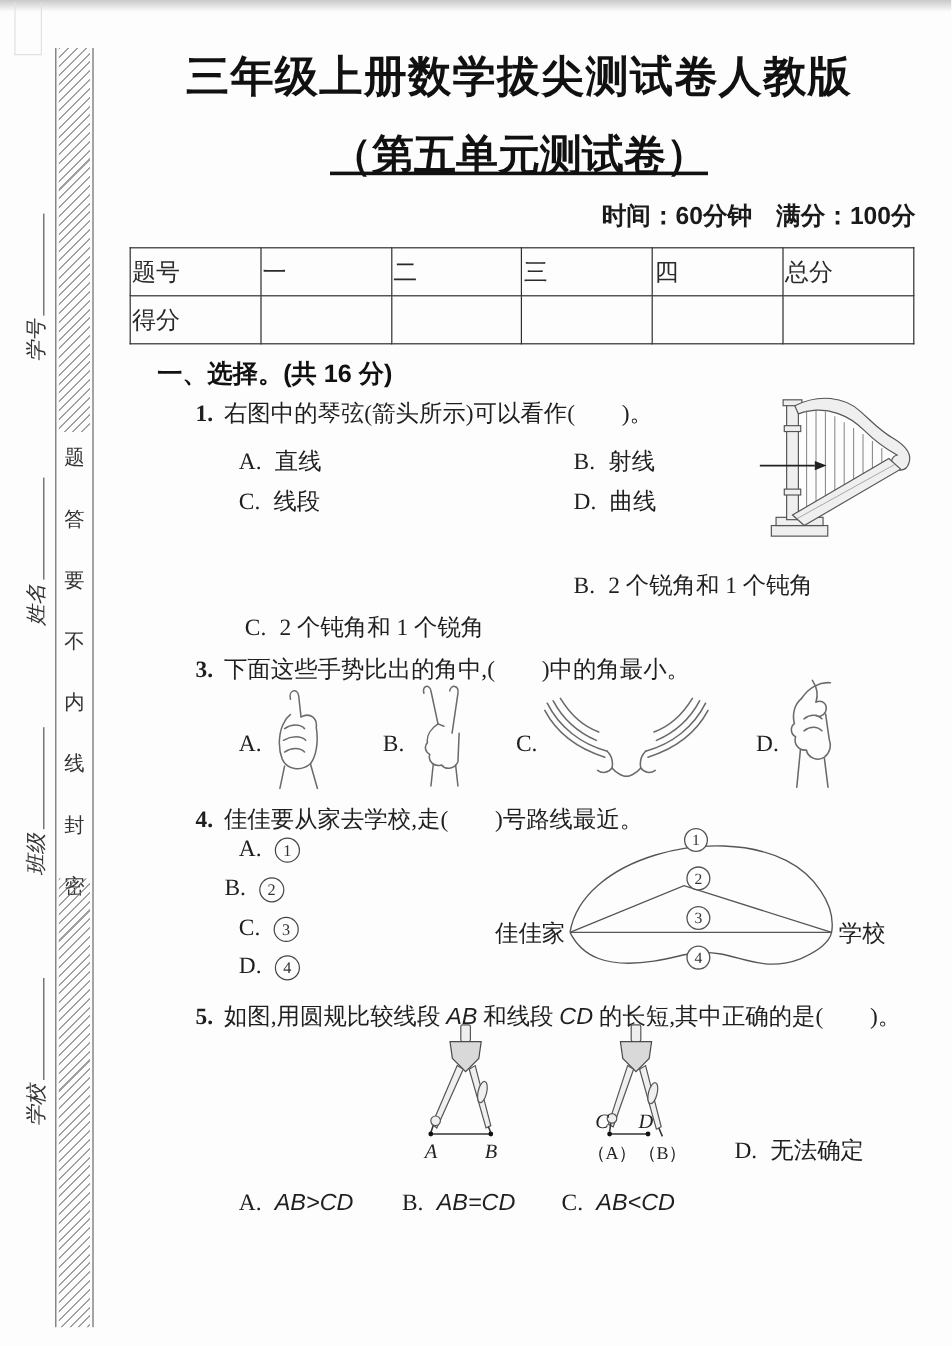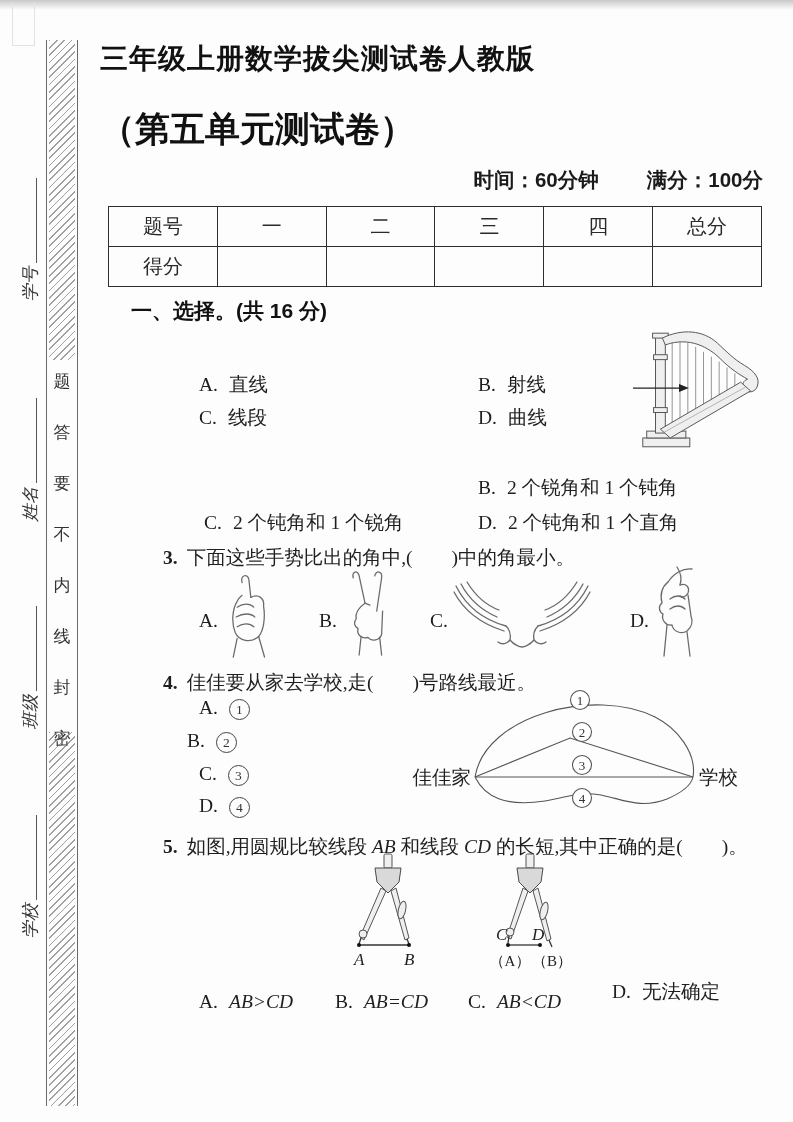--- a/index.html
+++ b/index.html
@@ -16,33 +16,33 @@
   .hatch{position:absolute;left:2px;right:2px;
     background:repeating-linear-gradient(135deg,rgba(110,110,110,.65) 0 1.2px,transparent 1.2px 5.2px);}
   .hatch-top{top:0;height:320px;}
   .hatch-bottom{top:692px;height:374px;}
   .seal-chars{position:absolute;top:330px;left:0;width:100%;display:flex;flex-direction:column;
     align-items:center;gap:28px;font-size:17px;color:#333;}
   .side-label{position:absolute;height:22px;display:flex;align-items:center;justify-content:center;
     transform:rotate(-90deg);font-size:17.5px;color:#333;white-space:nowrap;font-style:italic;}
   .fill-line{display:inline-block;width:85px;height:13px;border-bottom:1.4px solid #555;margin-left:3px;}
   
-  .title{left:100px;top:40px;width:665px;text-align:left;font-size:28px;font-weight:bold;letter-spacing:1px;color:#111;}
-  .subtitle{left:100px;top:106px;width:665px;font-size:35px;font-weight:bold;color:#111;}
-  .meta{top:166px;right:30px;display:flex;gap:48px;font-size:20.5px;font-weight:bold;color:#1a1a1a;}
+  .title{left:100px;top:40px;width:665px;text-align:center;font-size:36px;font-weight:bold;letter-spacing:1px;color:#111;}
+  .subtitle{left:100px;top:106px;width:665px;text-align:center;font-size:35px;font-weight:bold;color:#111;text-decoration:underline;}
+  .meta{top:166px;right:30px;display:flex;gap:20px;font-size:20.5px;font-weight:bold;color:#1a1a1a;}
   
   .score-table{left:108px;top:206px;width:654px;border-collapse:collapse;table-layout:fixed;}
-  .score-table td{border:1.6px solid #2e2e2e;height:37px;text-align:center;font-size:20px;color:#2a2a2a;}
+  .score-table td{border:1.6px solid #2e2e2e;height:37px;font-size:20px;color:#2a2a2a;}
   
   .section-title{left:131px;top:297px;font-weight:bold;font-size:21px;color:#111;}
   .q{position:absolute;font-size:19.5px;white-space:nowrap;color:#1f1f1f;}
   .qn{font-weight:bold;margin-right:9px;}
   .opt{position:absolute;font-size:19.5px;white-space:nowrap;color:#1f1f1f;}
   .ol{margin-right:11px;}
-  .m{font-family:Liberation Serif, serif;font-style:italic;}
+  .m{font-family:Liberation Sans, sans-serif;font-style:italic;}
   .circ{display:inline-flex;width:19px;height:19px;border:1.2px solid #444;border-radius:50%;
     align-items:center;justify-content:center;font-size:13.5px;line-height:1;color:#333;}
   
   .lineart path{fill:none;stroke:#6a6a6a;stroke-width:1.3;stroke-linecap:round;stroke-linejoin:round;}
   .rline{fill:none;stroke:#555;stroke-width:1.1;}
   .badge{fill:#fff;stroke:#555;stroke-width:1.1;}
   .btext{font-size:13px;text-anchor:middle;fill:#333;}
   .rlabel{font-size:19.5px;fill:#1f1f1f;}
   .cfill{fill:#efefef;stroke:#555;stroke-width:1;}
   .cbody{fill:#d9d9d9;stroke:#4a4a4a;stroke-width:1;}
@@ -115,20 +115,23 @@
         <td></td>
         <td></td>
         <td></td>
         <td></td>
       </tr>
     </tbody>
   </table>
 
   <div class="abs section-title sans">一、选择。(共 16 分)</div>
 
+  <div class="q" style="left:163px;top:331px;">
+    <b class="qn">1.</b><span>右图中的琴弦(箭头所示)可以看作(　　)。</span>
+  </div>
   <div class="opt" style="left:199px;top:371px;"><span class="ol">A.</span><span>直线</span></div>
   <div class="opt" style="left:478px;top:371px;"><span class="ol">B.</span><span>射线</span></div>
   <div class="opt" style="left:199px;top:404px;"><span class="ol">C.</span><span>线段</span></div>
   <div class="opt" style="left:478px;top:404px;"><span class="ol">D.</span><span>曲线</span></div>
 
   <svg class="abs" style="left:633px;top:328px;" width="142" height="122" viewBox="0 0 145 122">
     <rect x="10" y="111" width="48" height="9" class="hfill"></rect>
     <rect x="14" y="104" width="40" height="7" class="hfill"></rect>
     <rect x="23" y="8" width="10" height="98" class="hfill"></rect>
     <rect x="20" y="4" width="16" height="5" class="hfill"></rect>
@@ -147,21 +150,20 @@
     <path d="M28,102 L110,54 L120,63 L38,111 Z" class="hfill"></path>
     <line x1="32" y1="105" x2="115" y2="59" stroke="#999" stroke-width="0.7"></line>
     <g>
       <line x1="0" y1="60" x2="47" y2="60" stroke="#222" stroke-width="1.3"></line>
       <polygon points="47,56 57,60 47,64" fill="#222"></polygon>
     </g>
   </svg>
 
   <div class="opt" style="left:478px;top:474px;"><span class="ol">B.</span><span>2 个锐角和 1 个钝角</span></div>
   <div class="opt" style="left:204px;top:509px;text-align:right;"><span class="ol">C.</span><span>2 个钝角和 1 个锐角</span></div>
-  <div class="opt" style="left:478px;top:509px;"><span class="ol">D.</span><span>2 个钝角和 1 个直角</span></div>
 
   <div class="q" style="left:163px;top:544px;">
     <b class="qn">3.</b><span>下面这些手势比出的角中,(　　)中的角最小。</span>
   </div>
   <div class="opt" style="left:199px;top:610px;">A.</div>
   <div class="opt" style="left:319px;top:610px;">B.</div>
   <div class="opt" style="left:430px;top:610px;">C.</div>
   <div class="opt" style="left:630px;top:610px;">D.</div>
 
   <svg class="abs lineart" style="left:220px;top:570px;" width="48" height="88" viewBox="0 0 48 90">
@@ -268,15 +270,15 @@
       <text x="166" y="87" class="ctext">C</text>
       <text x="202" y="87" class="ctext">D</text>
       <text x="180" y="113" class="cptext">（A）</text>
       <text x="222" y="113" class="cptext">（B）</text>
     </g>
   </svg>
 
   <div class="opt" style="left:199px;top:991px;"><span class="ol">A.</span><i class="m">AB&gt;CD</i></div>
   <div class="opt" style="left:335px;top:991px;"><span class="ol">B.</span><i class="m">AB=CD</i></div>
   <div class="opt" style="left:468px;top:991px;"><span class="ol">C.</span><i class="m">AB&lt;CD</i></div>
-  <div class="opt" style="left:612px;top:978px;"><span class="ol">D.</span><span>无法确定</span></div>
+  <div class="opt" style="left:612px;top:945px;"><span class="ol">D.</span><span>无法确定</span></div>
 
 </div>
 
 </body></html>

